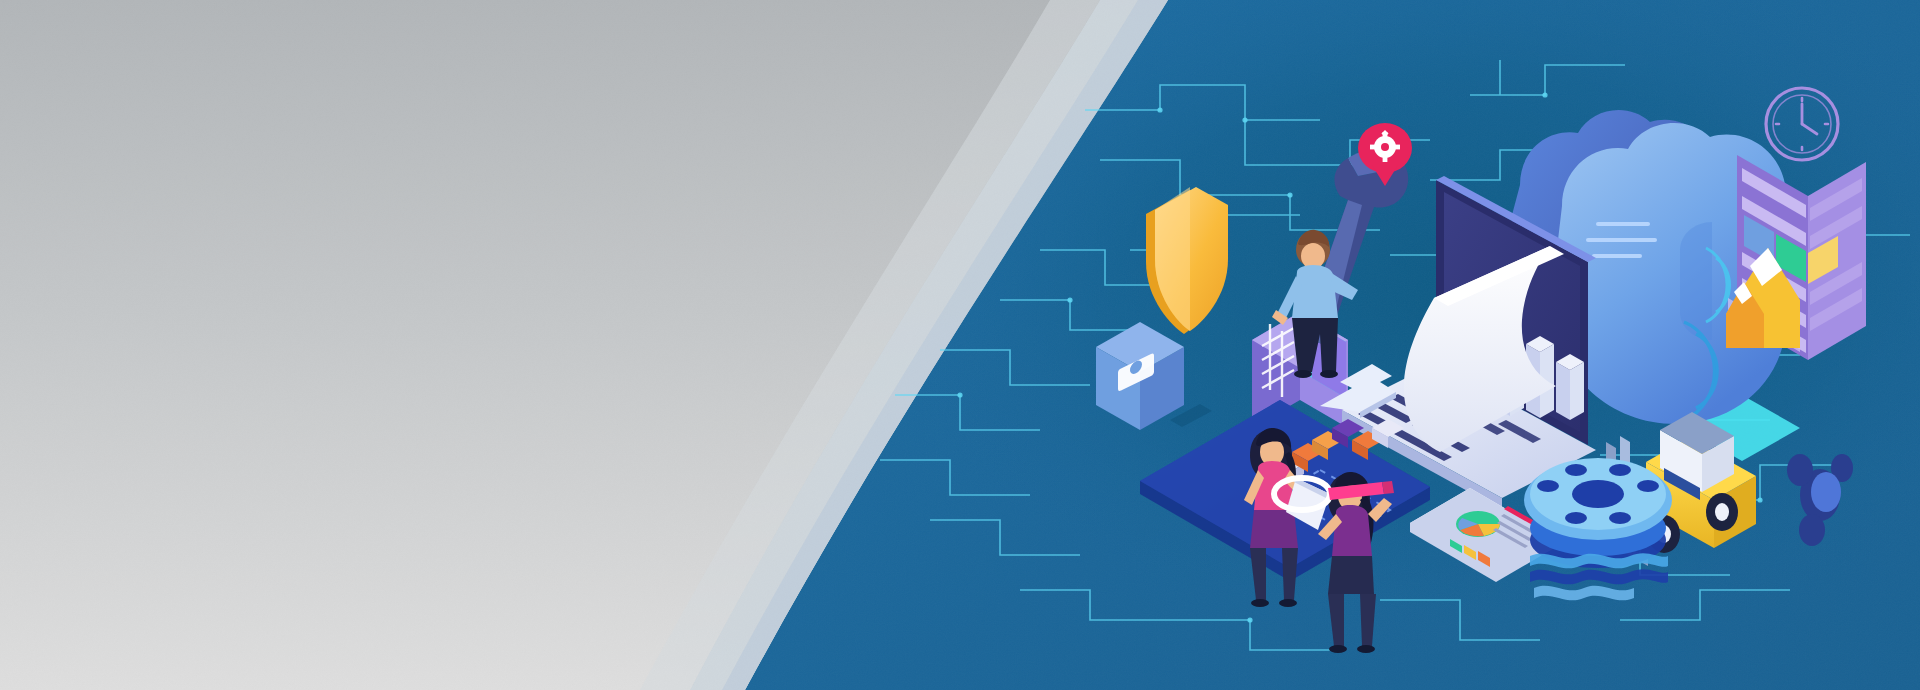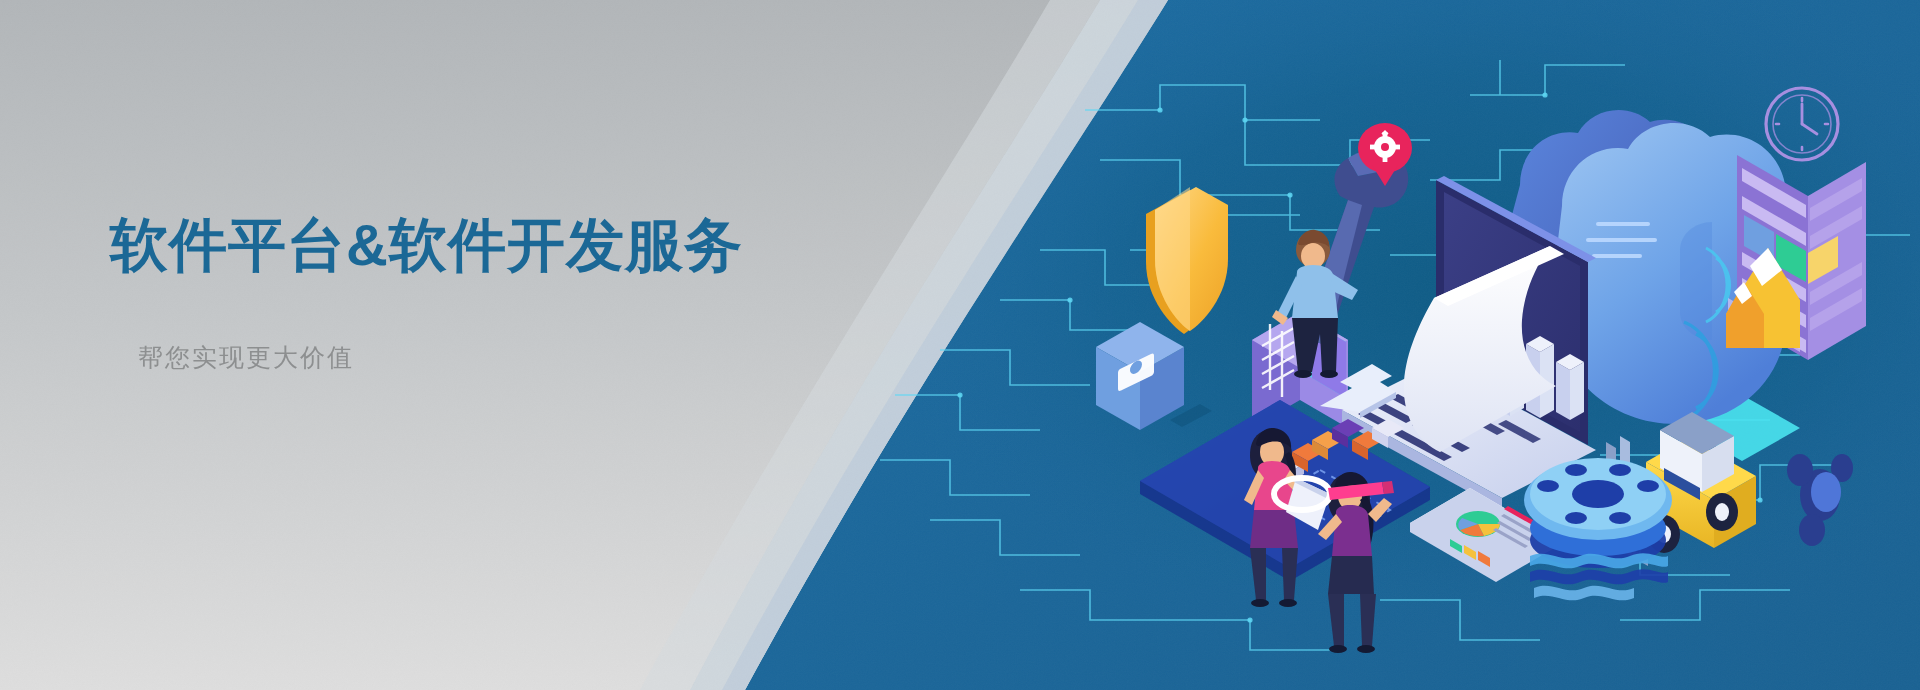--- a/index.html
+++ b/index.html
@@ -565,18 +565,14 @@
         <ellipse cx="1812" cy="530" rx="13" ry="16"></ellipse>
         <ellipse cx="1842" cy="468" rx="11" ry="14"></ellipse>
       </g>
       <g fill="#4f76d8">
         <ellipse cx="1826" cy="492" rx="15" ry="20"></ellipse>
       </g>
     </g>
 
   </svg>
 
-  <div id="text-block">
-    <h1 id="headline">软件平台&amp;软件开发服务</h1>
-    <p id="subhead">帮您实现更大价值</p>
-  </div>
 
 </div>
 
 </body></html>

